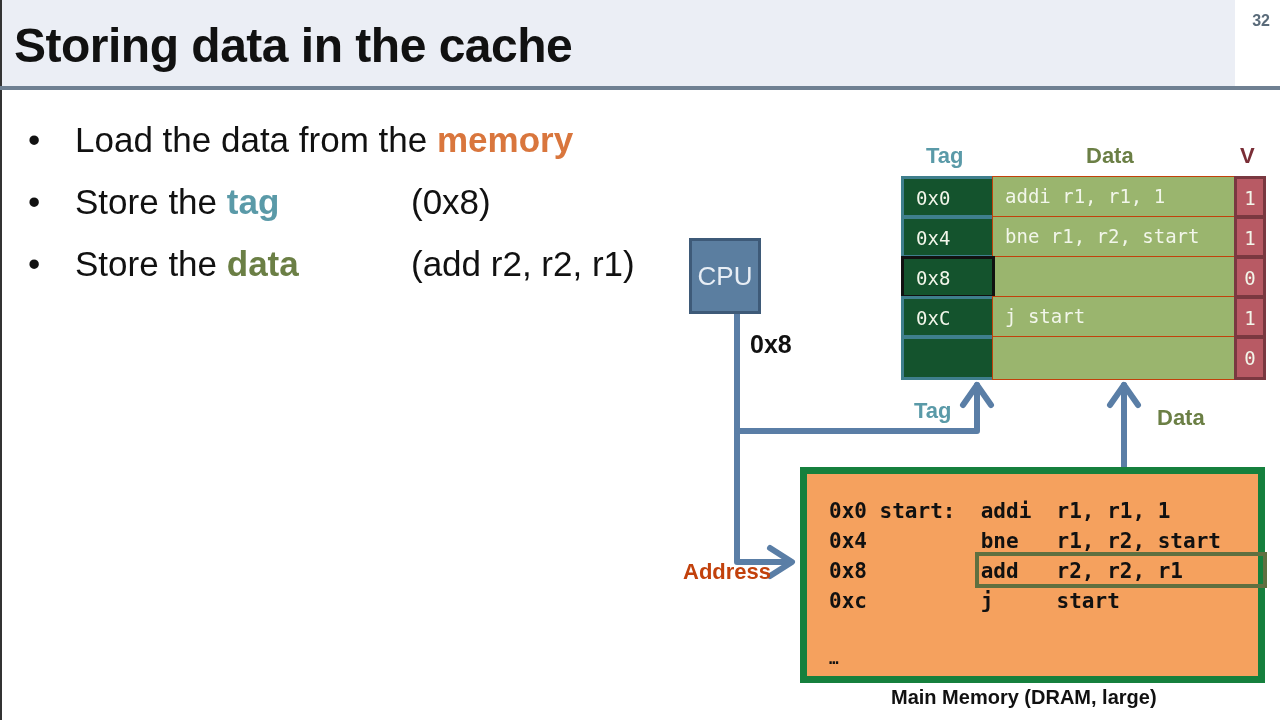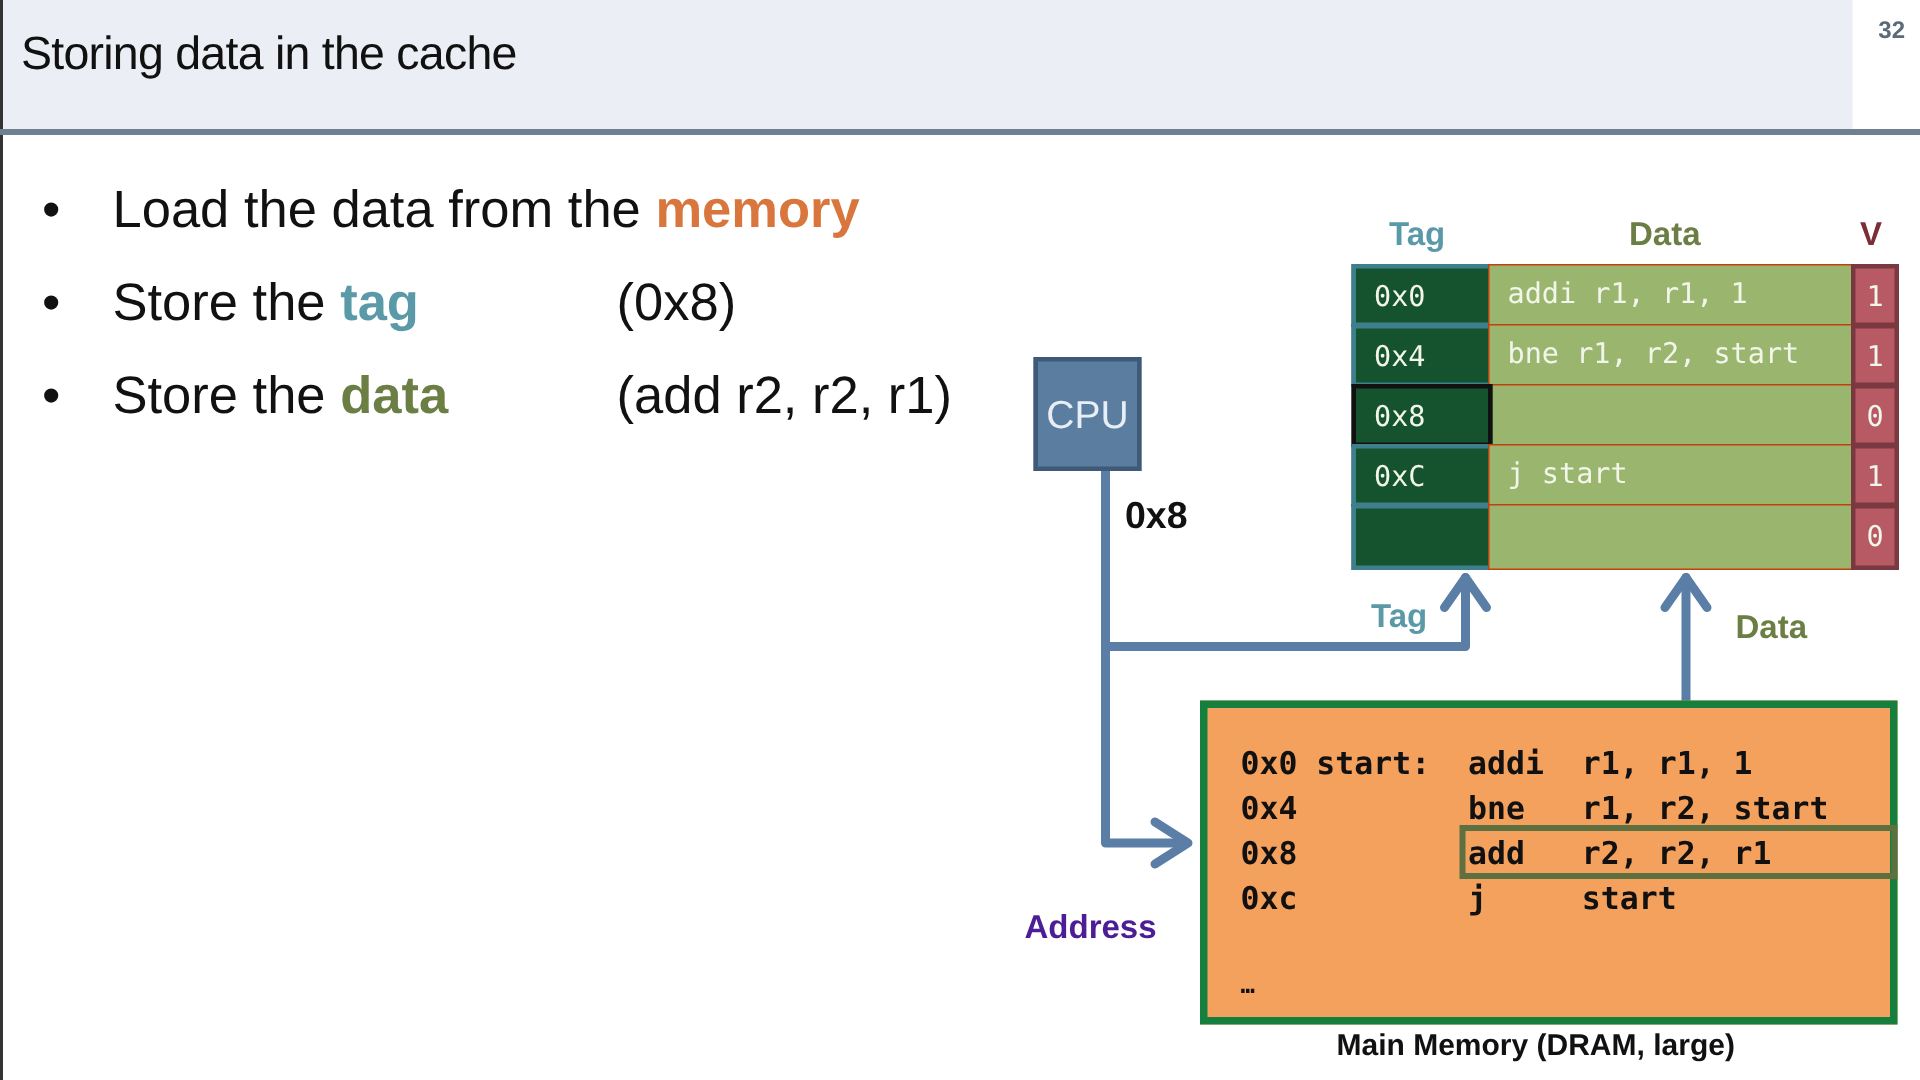--- a/index.html
+++ b/index.html
@@ -1,19 +1,19 @@
 <!DOCTYPE html>
 <html><head>
 <meta charset="utf-8">
 <style>
   html, body { margin:0; padding:0; }
   body { width:1280px; height:720px; position:relative; overflow:hidden; background:#ffffff; font-family:"Liberation Sans", sans-serif; }
   .header { position:absolute; left:0; top:0; width:1235px; height:86px; background:#ebeef5; border-left:2px solid #333; box-sizing:border-box; }
   .header-rule { position:absolute; left:0; top:86px; width:1280px; height:4px; background:#6f8092; }
-  .title { position:absolute; left:12px; top:18px; font-size:31px; font-weight:normal; color:#111; letter-spacing:-0.5px; }
+  .title { position:absolute; left:12px; top:18px; font-size:48px; font-weight:bold; color:#111; letter-spacing:-0.5px; }
   .slide-num { position:absolute; right:10px; top:12px; font-size:16px; font-weight:bold; color:#5a6b7a; }
   .left-edge { position:absolute; left:0; top:90px; width:2px; height:630px; background:#333; }
 
   .bullets { position:absolute; left:28px; top:120px; font-size:35px; color:#111; }
   .bullet { position:absolute; white-space:nowrap; }
   .bullet .dot { position:absolute; left:0; top:0; }
   .bullet .txt { position:absolute; left:47px; top:0; }
   .bullet .paren { position:absolute; top:0; }
   .kw-mem { color:#d9763d; font-weight:bold; }
   .kw-tag { color:#5a9aa8; font-weight:bold; }
@@ -24,21 +24,21 @@
   .cell { position:absolute; box-sizing:border-box; font-family:"DejaVu Sans Mono", monospace; font-size:19px; color:#f2f6ea; line-height:38px; padding-left:12px; white-space:nowrap; overflow:hidden; }
   .tag-cell { background:#14532d; border:3px solid #3f7f8d; }
   .data-cell { background:#9ab56e; border:1px solid #c2410c; }
   .v-cell { background:#b85a64; border:3px solid #7a3840; padding-left:0; text-align:center; }
   .hl { border:3px solid #111 !important; }
 
   .cpu { position:absolute; left:689px; top:238px; width:72px; height:76px; background:#5b7ea0; border:3px solid #3e5a78; box-sizing:border-box; color:#e8eef5; font-size:26px; text-align:center; line-height:70px; }
   .addr-val { position:absolute; left:750px; top:330px; font-size:25px; font-weight:bold; color:#111; }
   .lbl { position:absolute; font-size:22px; font-weight:bold; }
 
-  .mem { position:absolute; left:800px; top:467px; width:465px; height:216px; background:#f5a15e; border:5px solid #15803d; box-sizing:border-box; }
+  .mem { position:absolute; left:800px; top:467px; width:465px; height:216px; background:#f5a15e; border:7px solid #15803d; box-sizing:border-box; }
   .mem-line { position:absolute; font-family:"DejaVu Sans Mono", monospace; font-weight:bold; font-size:21px; color:#111; white-space:pre; }
   .mem-hl { position:absolute; left:168px; top:78px; width:292px; height:36px; border:4px solid #5f7040; box-sizing:border-box; }
   .mem-caption { position:absolute; left:891px; top:686px; font-size:20px; font-weight:bold; color:#111; }
   svg.wires { position:absolute; left:0; top:0; }
 </style>
 </head>
 <body>
 
 <div class="header">
   <div class="title">Storing data in the cache</div>
@@ -104,21 +104,21 @@
     <path d="M963 405 L 977 385 L 991 405"></path>
     <path d="M1124 467 V 385"></path>
     <path d="M1110 405 L 1124 385 L 1138 405"></path>
   </g>
 </svg>
 
 <div class="cpu">CPU</div>
 <div class="addr-val">0x8</div>
 <div class="lbl" style="left:914px;top:398px;color:#5a9aa8">Tag</div>
 <div class="lbl" style="left:1157px;top:405px;color:#6b7f45">Data</div>
-<div class="lbl" style="left:683px;top:605px;color:#4c1d95">Address</div>
+<div class="lbl" style="left:683px;top:559px;color:#c2410c">Address</div>
 
 <div class="mem">
   <div class="mem-hl"></div>
   <div class="mem-line" style="left:22px;top:25px">0x0 start:  addi  r1, r1, 1</div>
   <div class="mem-line" style="left:22px;top:55px">0x4         bne   r1, r2, start</div>
   <div class="mem-line" style="left:22px;top:85px">0x8         add   r2, r2, r1</div>
   <div class="mem-line" style="left:22px;top:115px">0xc         j     start</div>
   <div class="mem-line" style="left:22px;top:175px;font-size:16px">…</div>
 </div>
 <div class="mem-caption">Main Memory (DRAM, large)</div>

